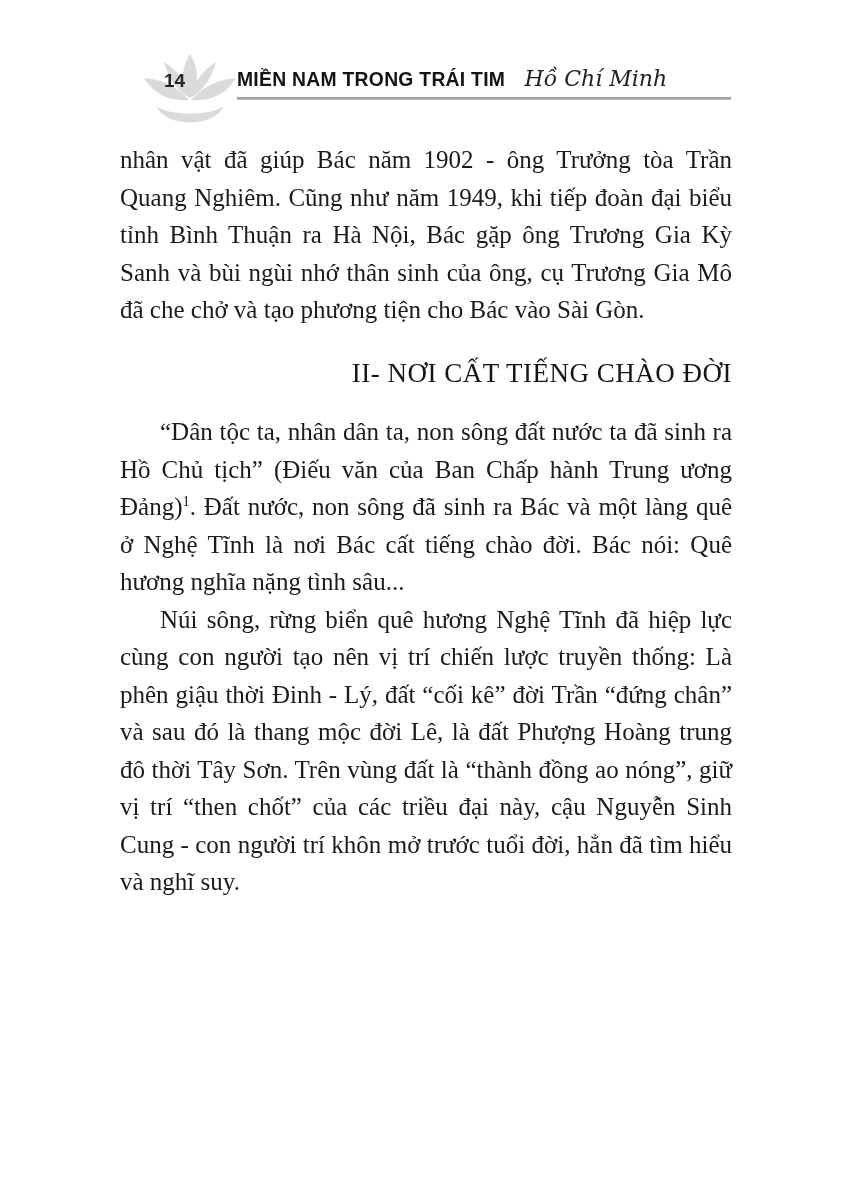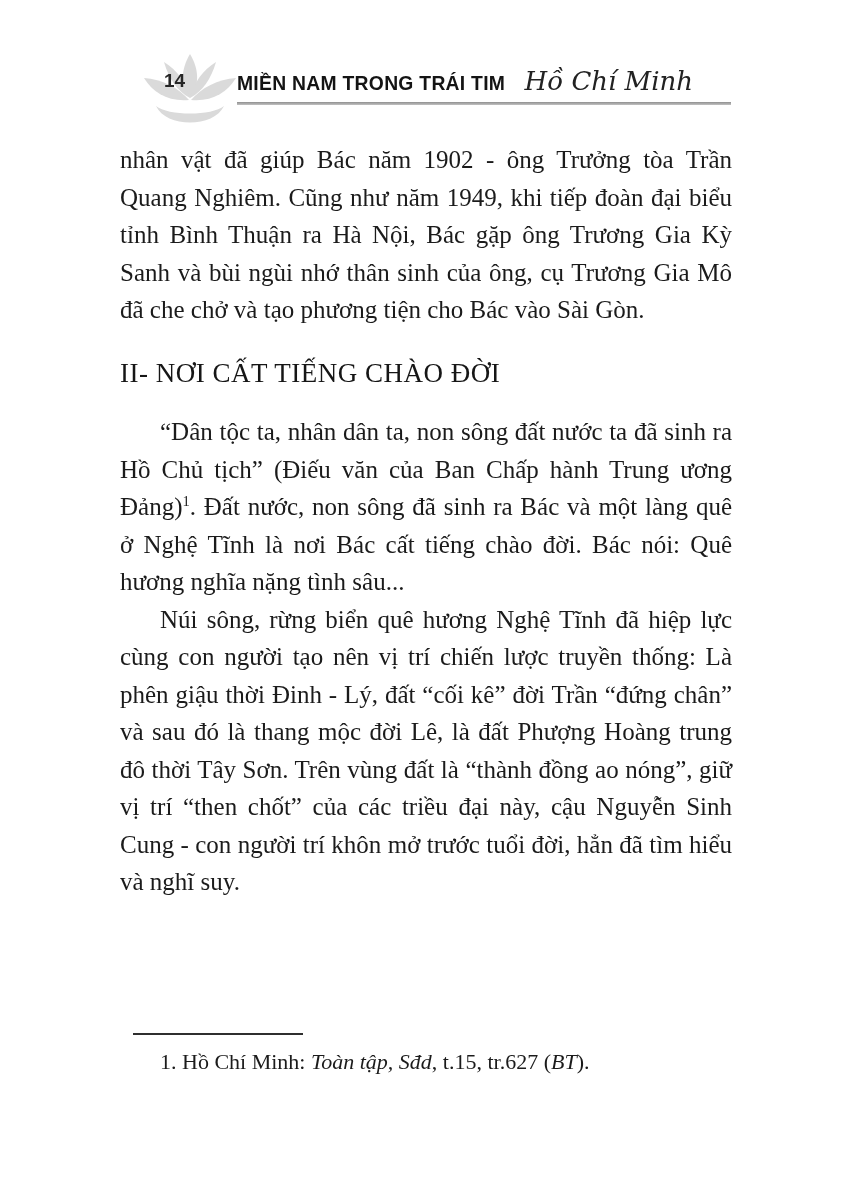--- a/index.html
+++ b/index.html
@@ -26,38 +26,38 @@
   .header-title-block { position: absolute; left: 97px; top: 14px; right: 0; }
   .title-line { white-space: nowrap; }
   .book-title {
     font-family: "Liberation Sans", sans-serif;
     font-weight: bold; font-size: 21px; letter-spacing: 0.3px;
     color: #141414;
     display: inline-block; transform: scaleX(0.92); transform-origin: left bottom;
   }
   .book-title-script {
     font-family: "DejaVu Serif", serif;
-    font-style: italic; font-size: 26px; color: #222;
+    font-style: italic; font-size: 22px; color: #222;
     margin-left: -8px;
   }
   .header-rule {
     margin-top: 6px; height: 3px;
     background: linear-gradient(#8f8f8f, #c2c2c2);
   }
 
   
   .text-block {
     position: absolute; top: 141px; left: 120px; width: 612px;
     font-size: 25px; line-height: 37.5px; text-align: justify;
   }
   .para { text-align: justify; }
   .para.indent { text-indent: 40px; }
   .section-heading {
     font-size: 27px; font-weight: normal;
-    text-align: left; text-indent: 0;
+    text-align: right; text-indent: 0;
     letter-spacing: 0.5px;
     margin: 26px 0 21px 0;
     line-height: 37.5px;
     color: #161616;
   }
   sup.fn-ref { font-size: 0.58em; line-height: 0; vertical-align: super; }
 
   
   .footnote-area { position: absolute; left: 133px; top: 1033px; width: 600px; }
   .footnote-rule { width: 170px; height: 2px; background: #2f2f2f; }
@@ -99,18 +99,14 @@
     <p class="para no-indent">nhân vật đã giúp Bác năm 1902 - ông Trưởng tòa Trần Quang Nghiêm. Cũng như năm 1949, khi tiếp đoàn đại biểu tỉnh Bình Thuận ra Hà Nội, Bác gặp ông Trương Gia Kỳ Sanh và bùi ngùi nhớ thân sinh của ông, cụ Trương Gia Mô đã che chở và tạo phương tiện cho Bác vào Sài Gòn.</p>
 
     <h2 class="section-heading">II- NƠI CẤT TIẾNG CHÀO ĐỜI</h2>
 
     <p class="para indent"><span>“Dân tộc ta, nhân dân ta, non sông đất nước ta đã sinh ra Hồ Chủ tịch” (Điếu văn của Ban Chấp hành Trung ương Đảng)</span><sup class="fn-ref">1</sup><span>. Đất nước, non sông đã sinh ra Bác và một làng quê ở Nghệ Tĩnh là nơi Bác cất tiếng chào đời. Bác nói: Quê hương nghĩa nặng tình sâu...</span></p>
 
     <p class="para indent">Núi sông, rừng biển quê hương Nghệ Tĩnh đã hiệp lực cùng con người tạo nên vị trí chiến lược truyền thống: Là phên giậu thời Đinh - Lý, đất “cối kê” đời Trần “đứng chân” và sau đó là thang mộc đời Lê, là đất Phượng Hoàng trung đô thời Tây Sơn. Trên vùng đất là “thành đồng ao nóng”, giữ vị trí “then chốt” của các triều đại này, cậu Nguyễn Sinh Cung - con người trí khôn mở trước tuổi đời, hẳn đã tìm hiểu và nghĩ suy.</p>
 
   </main>
 
-  <footer class="footnote-area">
-    <div class="footnote-rule"></div>
-    <p class="footnote-text"><span>1. Hồ Chí Minh: </span><span class="italic">Toàn tập, Sđd</span><span>, t.15, tr.627 (</span><span class="italic">BT</span><span>).</span></p>
-  </footer>
 
 </div>
 
 </body></html>

